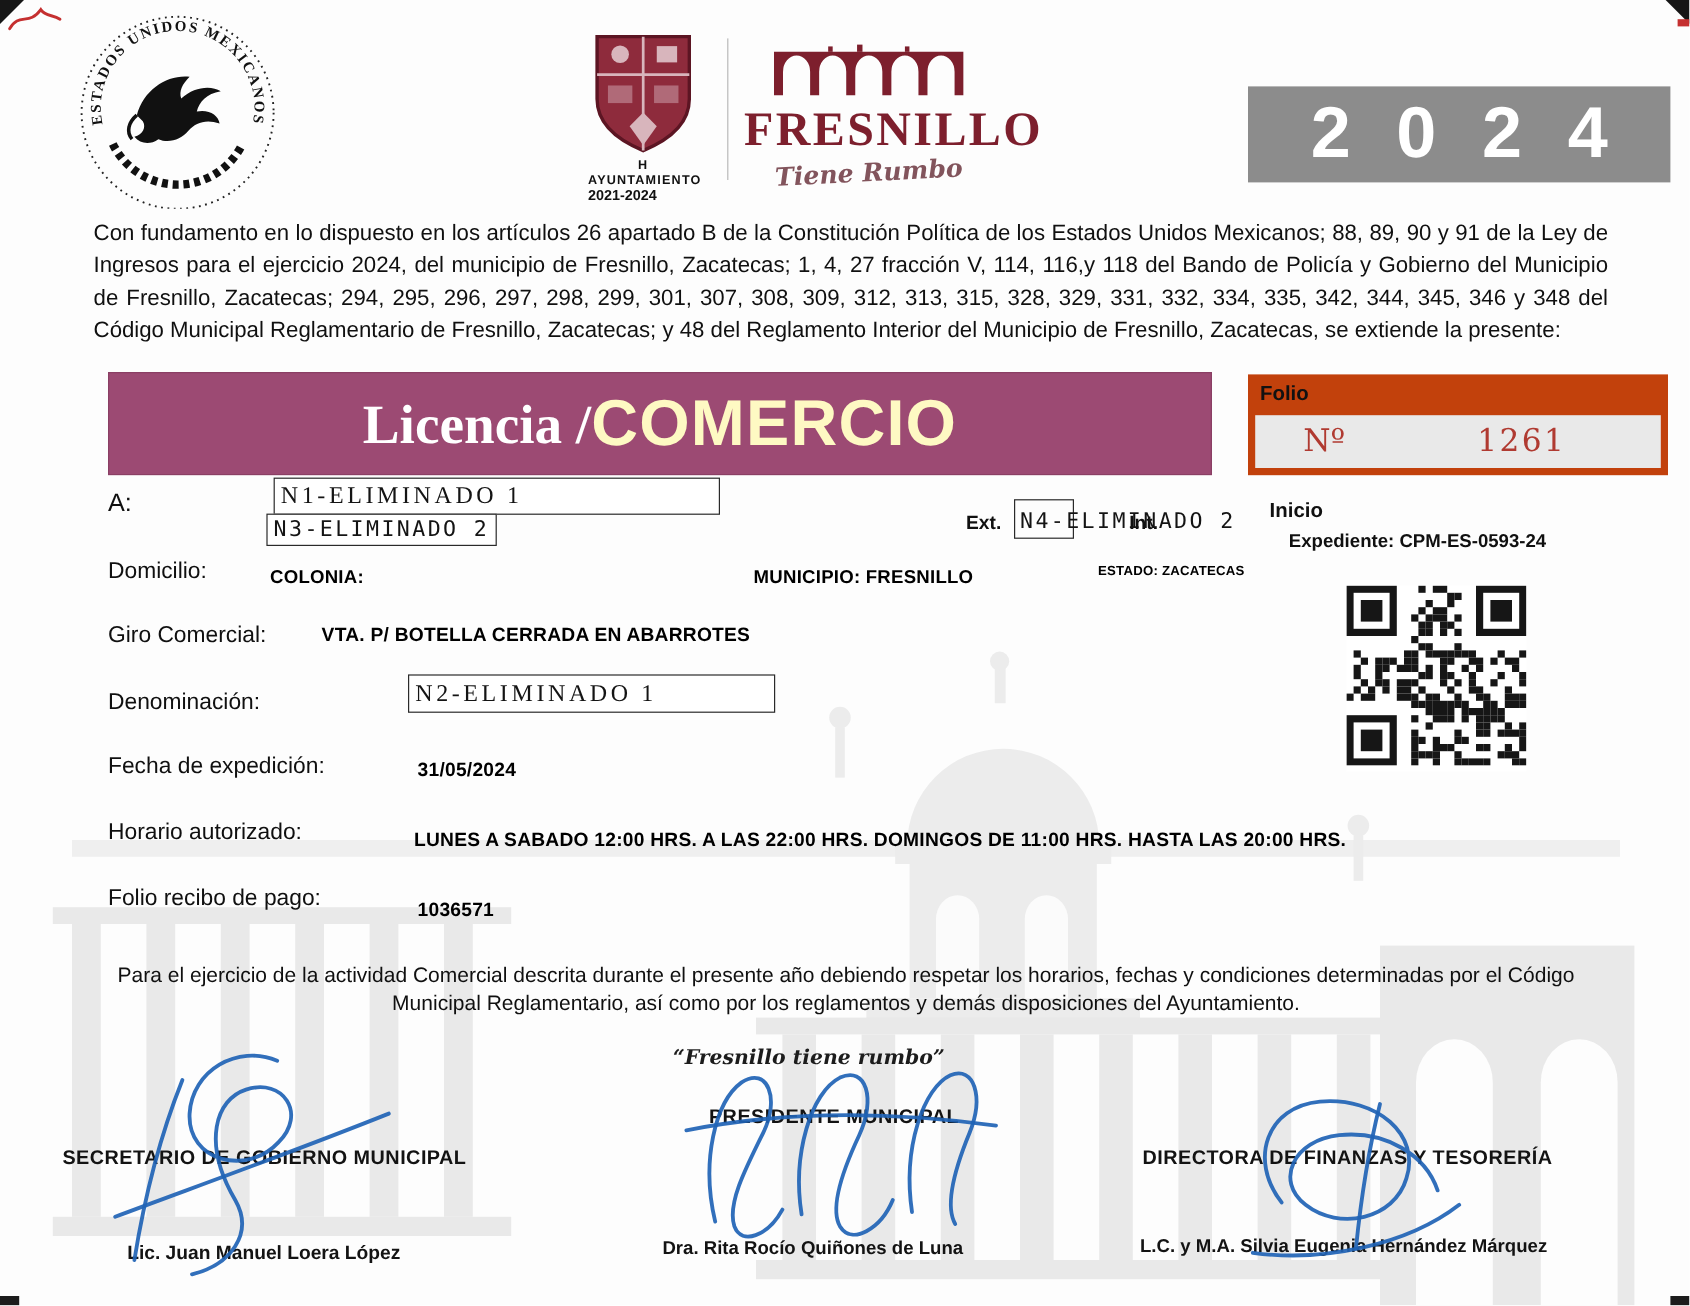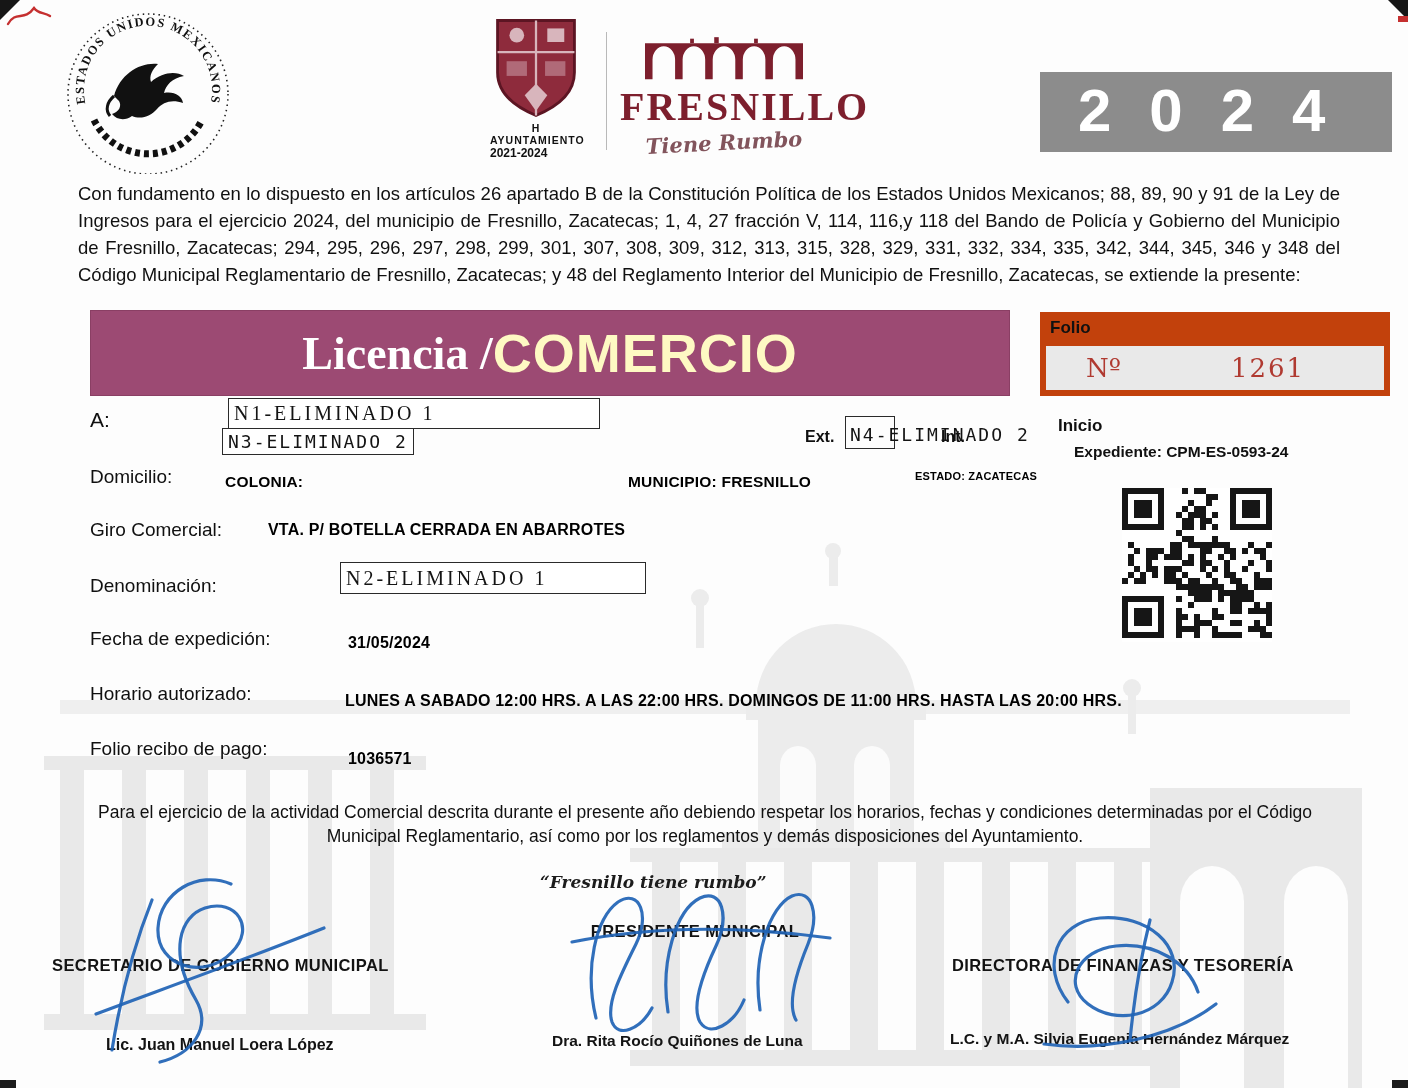--- a/index.html
+++ b/index.html
@@ -18,21 +18,21 @@
     font-family:"Liberation Serif", serif; font-weight:bold; font-size:40px;
     letter-spacing:2px; color:var(--brand,#7d1f2d); line-height:1.05;
   }
   .slogan {
     font-family:"DejaVu Serif", serif; font-style:italic; font-weight:bold;
     font-size:21px; color:#82545c; transform:rotate(-3deg); margin-top:2px;
   }
   .year-badge {
     width:352px; height:80px; background:var(--year-bg,#8c8c8c);
     color:#fff; font-weight:800; font-size:60px; line-height:78px;
-    letter-spacing:38px; padding-left:38px;
+    letter-spacing:38px; text-align:center; padding-left:38px;
   }
 
   
   .legal {
     left:78px; top:180px; width:1262px; font-size:18.5px; line-height:27px;
     text-align:justify; color:#101010;
   }
 
   
   .banner {
@@ -152,21 +152,21 @@
       <circle cx="86" cy="86" r="80" fill="none" stroke="#222" stroke-width="1.6" stroke-dasharray="1.5 3.8"></circle>
       <text font-family="Liberation Serif, serif" font-size="12.5" font-weight="bold" fill="#111" letter-spacing="1.6">
         <textPath href="#arcTop" startOffset="50%" text-anchor="middle">ESTADOS UNIDOS MEXICANOS</textPath>
       </text>
       <path d="M32,112 A60,60 0 0 0 140,112" fill="none" stroke="#111" stroke-width="7" stroke-dasharray="5 4"></path>
       <path fill="#111" d="M52,88 C58,66 78,54 96,56 C90,62 87,68 89,74 C100,64 114,63 122,68 C110,70 104,77 102,85 C112,83 120,88 121,95 C110,91 101,94 95,101 C89,108 79,112 70,108 C63,113 55,112 50,106 C57,104 60,98 57,93 Z"></path>
       <path d="M52,88 C45,94 43,102 48,108" fill="none" stroke="#111" stroke-width="3"></path>
     </svg>
   </div>
 
-  <div class="abs" style="left:490px;top:16px;width:92px;z-index:1">
+  <div class="abs" style="left:490px;top:26px;width:92px;z-index:1">
     <svg width="92" height="104" viewBox="0 0 80 92" style="display:block;margin:0 auto">
       <path d="M6,4 H74 V50 Q74,74 40,88 Q6,74 6,50 Z" fill="#8e2b3c" stroke="#5c1523" stroke-width="2.5"></path>
       <path d="M6,32 H74 M40,4 V88" stroke="#d8b5bc" stroke-width="2" fill="none"></path>
       <circle cx="23" cy="17" r="6.5" fill="#d8b5bc"></circle>
       <rect x="50" y="11" width="15" height="12" fill="#d8b5bc"></rect>
       <rect x="14" y="40" width="18" height="13" fill="#b06a78"></rect>
       <rect x="48" y="40" width="18" height="13" fill="#b06a78"></rect>
       <path d="M40,60 l10,10 -10,14 -10,-14 Z" fill="#d8b5bc"></path>
     </svg>
     <div class="crest-t1">H AYUNTAMIENTO</div>
@@ -435,21 +435,21 @@
   <span class="abs val-b" style="left:348px;top:634px;z-index:1">31/05/2024</span>
 
   <span class="abs lbl" style="left:90px;top:683px;z-index:1">Horario autorizado:</span>
   <span class="abs val-b" style="left:345px;top:692px;width:880px;z-index:1">LUNES A SABADO 12:00 HRS. A LAS 22:00 HRS. DOMINGOS DE 11:00 HRS. HASTA LAS 20:00 HRS.</span>
 
   <span class="abs lbl" style="left:90px;top:738px;z-index:1">Folio recibo de pago:</span>
   <span class="abs val-b" style="left:348px;top:750px;z-index:1">1036571</span>
 
   <p class="abs foot-par" style="z-index:1">Para el ejercicio de la actividad Comercial descrita durante el presente año debiendo respetar los horarios, fechas y condiciones determinadas por el Código Municipal Reglamentario, así como por los reglamentos y demás disposiciones del Ayuntamiento.</p>
 
-  <div class="abs quote" style="left:540px;top:872px;width:300px;text-align:left;z-index:1">“Fresnillo tiene rumbo”</div>
+  <div class="abs quote" style="left:524px;top:872px;width:300px;text-align:center;z-index:1">“Fresnillo tiene rumbo”</div>
 
   <div class="abs sig-title" style="left:560px;top:922px;width:270px;text-align:center;z-index:1">PRESIDENTE MUNICIPAL</div>
   <div class="abs sig-title" style="left:52px;top:956px;width:380px;z-index:1">SECRETARIO DE GOBIERNO MUNICIPAL</div>
   <div class="abs sig-title" style="left:952px;top:956px;width:390px;z-index:1">DIRECTORA DE FINANZAS Y TESORERÍA</div>
 
   <div class="abs sig-name" style="left:106px;top:1036px;z-index:1">Lic. Juan Manuel Loera López</div>
   <div class="abs sig-name" style="left:552px;top:1032px;font-weight:600;font-size:15.5px;z-index:1">Dra. Rita Rocío Quiñones de Luna</div>
   <div class="abs sig-name" style="left:950px;top:1030px;font-weight:600;font-size:15.5px;z-index:1">L.C. y M.A. Silvia Eugenia Hernández Márquez</div>
 
   <svg class="abs sig" style="left:0;top:0;z-index:3;pointer-events:none" width="1408" height="1088" viewBox="0 0 1408 1088">

